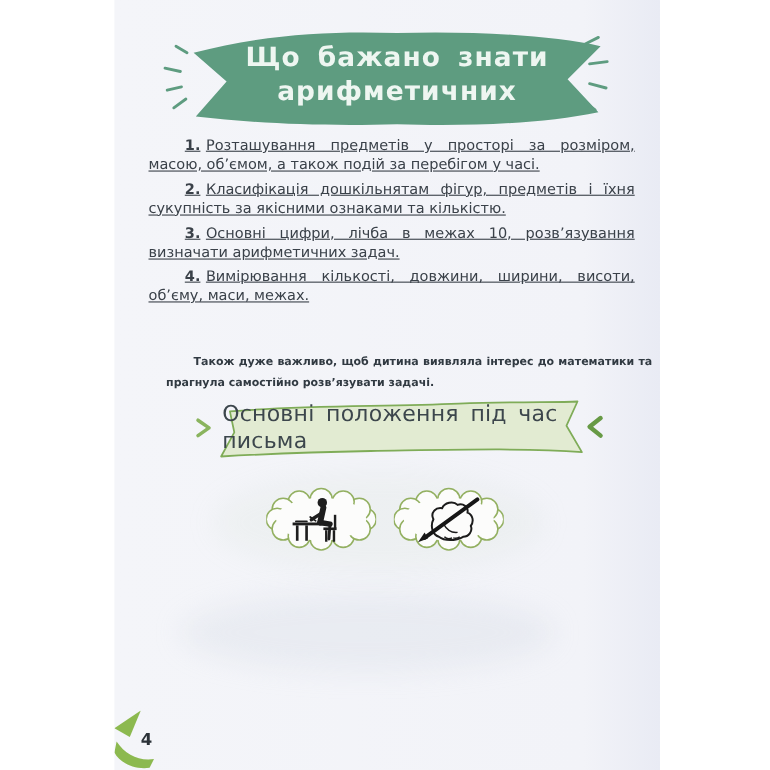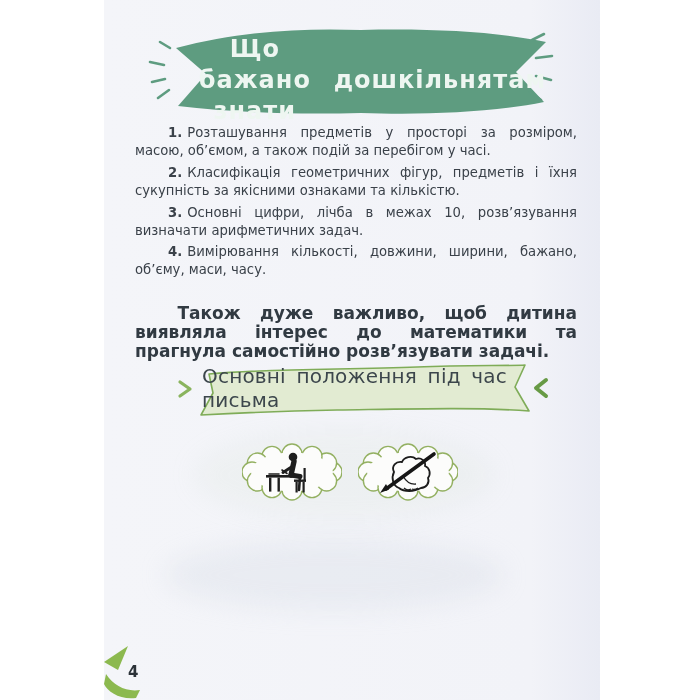--- a/index.html
+++ b/index.html
@@ -5,32 +5,32 @@
   html,body{margin:0;padding:0;width:700px;height:700px;background:#ffffff;overflow:hidden;
             font-family:"DejaVu Sans","Liberation Sans",sans-serif;}
   .page{position:absolute;left:104px;top:0;width:496px;height:700px;
         background:linear-gradient(90deg,#f4f5f9 0%,#f2f3f8 86%,#e9ebf4 100%);}
   .ghost{position:absolute;border-radius:50%;filter:blur(12px);pointer-events:none;}
   .g1{left:60px;top:540px;width:340px;height:70px;background:rgba(205,210,222,0.25);}
   .g2{left:90px;top:430px;width:300px;height:90px;background:rgba(200,210,195,0.12);}
 
   .banner-top{position:absolute;left:42px;top:24px;width:410px;height:92px;}
   .banner-top svg{position:absolute;left:0;top:0;}
-  .banner-top-text{position:absolute;left:30px;top:12px;width:370px;height:88px;
-        display:flex;flex-direction:row;align-items:center;justify-content:center;
+  .banner-top-text{position:absolute;left:30px;top:0;width:370px;height:88px;
+        display:flex;flex-direction:column;align-items:center;justify-content:center;
         color:#eef6f1;font-weight:bold;font-size:24px;line-height:31px;
         letter-spacing:1px;word-spacing:6px;text-align:center;}
 
   .checklist{position:absolute;left:31px;top:124px;width:442px;color:#3a4149;
-        font-size:13.2px;line-height:17.9px;}
+        font-size:13.2px;line-height:17.9px;text-decoration:underline;}
   .checklist p{margin:0 0 4px 0;text-align:justify;text-indent:2.5em;}
   .checklist .num{font-weight:bold;margin-right:5px;}
 
-  .note{position:absolute;left:31px;top:304px;width:442px;margin:0;
-        color:#313a42;font-size:17px;line-height:19px;font-weight:bold;
+  .note{position:absolute;left:31px;top:304px;width:442px;margin:16px;
+        color:#313a42;font-size:10px;line-height:19px;font-weight:bold;
         text-align:justify;text-indent:2.5em;}
 
   .banner-writing{position:absolute;left:68px;top:360px;width:380px;height:60px;}
   .banner-writing svg{position:absolute;left:0;top:0;}
   .banner-writing-label{position:absolute;left:30px;top:0;width:320px;height:56px;
         display:flex;align-items:center;justify-content:center;
         color:#3c464c;font-size:20px;word-spacing:4px;letter-spacing:0.2px;}
 
   .clouds{position:absolute;left:0;top:441px;width:496px;height:64px;}
   .cloud{position:absolute;width:100px;height:62px;}
@@ -57,29 +57,29 @@
         <line x1="6" y1="58" x2="19" y2="55"></line>
         <line x1="12" y1="74" x2="23" y2="66"></line>
         <line x1="386" y1="16" x2="398" y2="10"></line>
         <line x1="390" y1="34" x2="406" y2="32"></line>
         <line x1="390" y1="52" x2="405" y2="56"></line>
         <line x1="384" y1="68" x2="395" y2="76"></line>
       </g>
     </svg>
     <div class="banner-top-text">
       <div>Що бажано знати</div>
-      <div>дошкільнятам</div>
+      <div>арифметичних</div>
     </div>
   </div>
 
   <div class="checklist">
     <p><b class="num">1.</b><span>Розташування предметів у просторі за розміром, масою, об’ємом, а також подій за перебігом у часі.</span></p>
-    <p><b class="num">2.</b><span>Класифікація геометричних фігур, предметів і їхня сукупність за якісними ознаками та кількістю.</span></p>
+    <p><b class="num">2.</b><span>Класифікація дошкільнятам фігур, предметів і їхня сукупність за якісними ознаками та кількістю.</span></p>
     <p><b class="num">3.</b><span>Основні цифри, лічба в межах 10, розв’язування визначати арифметичних задач.</span></p>
-    <p><b class="num">4.</b><span>Вимірювання кількості, довжини, ширини, бажано, об’єму, маси, часу.</span></p>
+    <p><b class="num">4.</b><span>Вимірювання кількості, довжини, ширини, висоти, об’єму, маси, межах.</span></p>
   </div>
 
   <p class="note">Також дуже важливо, щоб дитина виявляла інтерес до математики та прагнула самостійно розв’язувати задачі.</p>
 
   <div class="banner-writing">
     <svg width="380" height="60" viewBox="0 0 380 60">
       <path stroke="#7fac58" stroke-width="1.6" stroke-linejoin="round" d="M37,14 C105,8 175,10 245,7 C295,5 335,6 353,5 L343,27 L357,51 C305,47 235,49 165,50 C115,51 65,53 29,55 L41,33 Z" fill="#e2ebd2"></path>
       <polyline points="8,22 18,29 8,36" fill="none" stroke="#8ab45e" stroke-width="3.2" stroke-linecap="round" stroke-linejoin="round"></polyline>
       <polyline points="374,20 364,28 374,36" fill="none" stroke="#679a45" stroke-width="4" stroke-linecap="round" stroke-linejoin="round"></polyline>
     </svg>

